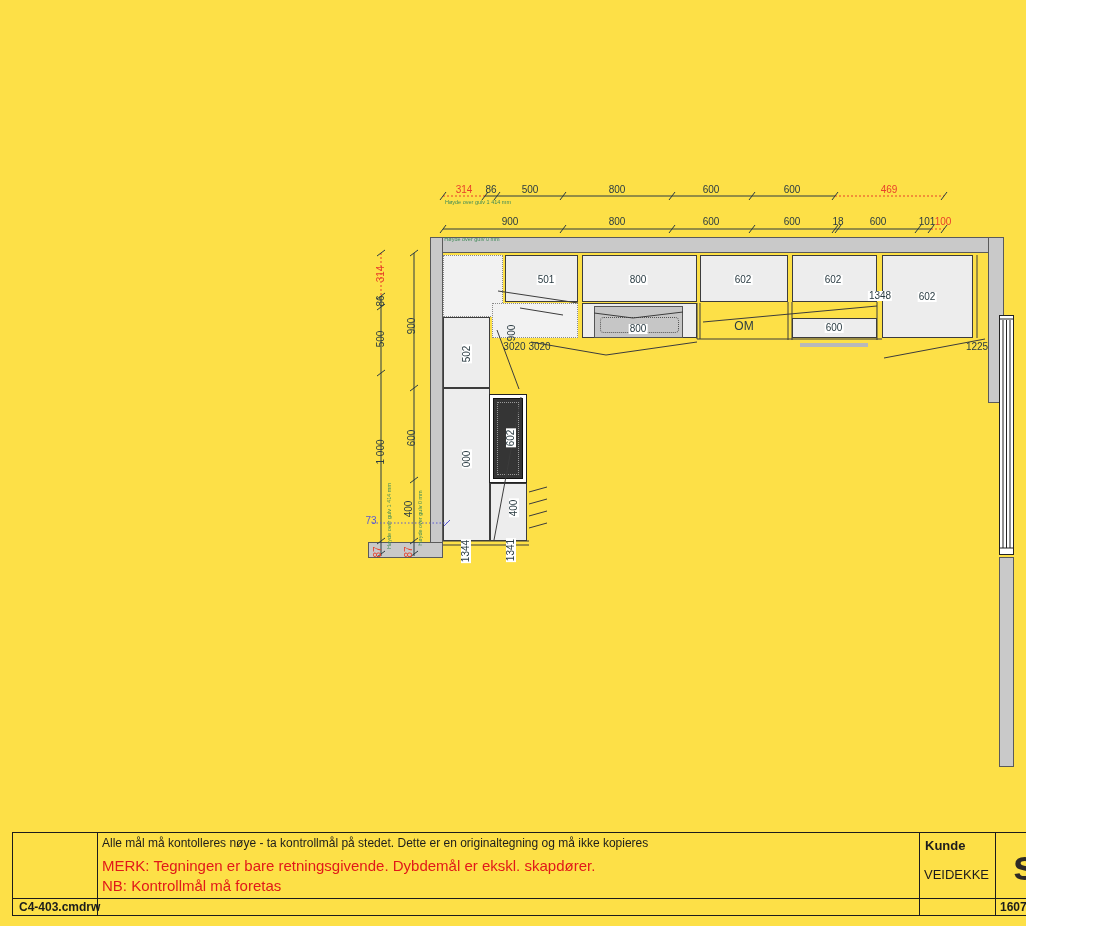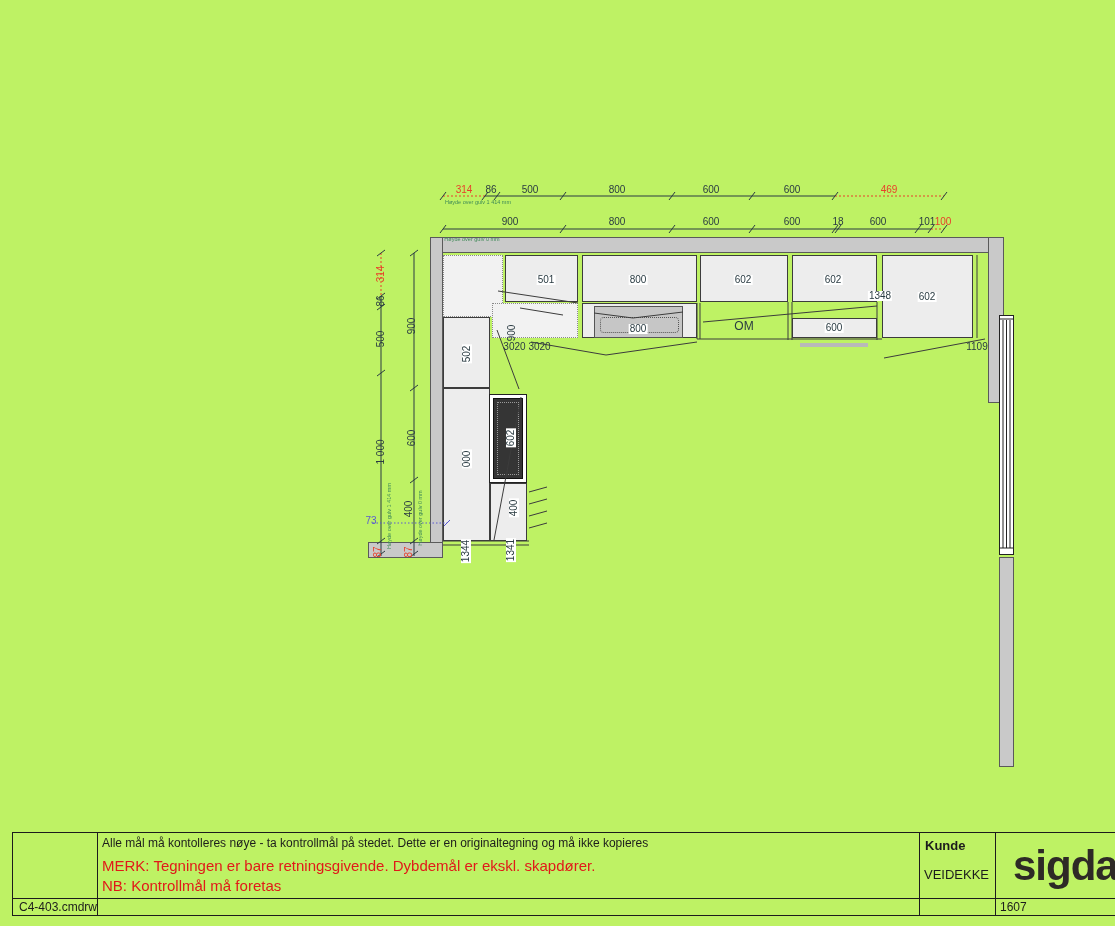--- a/index.html
+++ b/index.html
@@ -1,16 +1,16 @@
 <!DOCTYPE html>
 <html><head>
 <meta charset="utf-8">
 <style>
   html,body{margin:0;padding:0;background:#fff;}
-  #page{position:relative;width:1115px;height:926px;background:#bef264;overflow:hidden;
+  #page{position:relative;width:1026px;height:926px;background:#fde047;overflow:hidden;
         font-family:"Liberation Sans",sans-serif;}
   
   .wall{position:absolute;background:#c9c9c9;border:1px solid #5a5a5a;box-sizing:border-box;}
   .cab{position:absolute;background:#ededed;border:1px solid #3c3c3c;box-sizing:border-box;}
   .cab.dotted{border:1px dotted #8a8a8a;background:#f2f2f2;}
   .sinkblock{position:absolute;background:#c6c6c6;border:1px solid #555;box-sizing:border-box;}
   .appl-frame{position:absolute;background:#fff;border:1px solid #222;box-sizing:border-box;}
   .appl-dark{position:absolute;background:#353535;border:1px solid #111;box-sizing:border-box;}
   .appl-dark .dots{position:absolute;left:3px;top:3px;right:3px;bottom:3px;border:1px dotted #9a9a9a;}
   .graybar{position:absolute;background:#b9b9b9;}
@@ -22,21 +22,21 @@
   .lbl.rot{transform:translate(-50%,-50%) rotate(-90deg);}
   .lbl.bg{background:#fff;padding:0 1px;}
   .lbl.red{color:#e8402a;}
   .lbl.green{color:#3f8a57;}
   .lbl.blue{color:#5a5ad0;}
   
   .tb-line{position:absolute;background:#1c1c1c;}
   .tb-text{position:absolute;color:#1c1c1c;}
   .tb-note{font-size:12px;}
   .tb-warn{font-size:15px;color:#e11919;}
-  .tb-small{font-size:12px;}
+  .tb-small{font-size:12px;font-weight:bold;}
   .tb-kunde{font-size:13px;font-weight:bold;}
   .tb-veidekke{font-size:13px;}
   .brand{font-size:42px;font-weight:bold;color:#2e2a26;letter-spacing:-1px;}
 </style>
 </head>
 <body>
 
 <div id="page">
 
   <div class="wall" style="left:430px;top:237px;width:574px;height:16px;"></div>
@@ -199,21 +199,21 @@
       <span class="lbl bg" style="left: 638px; top: 280px;">800</span>
       <span class="lbl bg" style="left: 743px; top: 280px;">602</span>
       <span class="lbl bg" style="left: 833px; top: 280px;">602</span>
       <span class="lbl bg" style="left: 880px; top: 296px;">1348</span>
       <span class="lbl bg" style="left: 927px; top: 297px;">602</span>
       <span class="lbl" style="left: 527px; top: 327px; margin-top: 20px;">3020 3020</span>
       <span class="lbl rot" style="left: 512px; top: 333px;">900</span>
       <span class="lbl bg" style="left: 638px; top: 329px;">800</span>
       <span class="lbl" style="left: 744px; top: 326px; font-size: 12px;">OM</span>
       <span class="lbl bg" style="left: 834px; top: 328px;">600</span>
-      <span class="lbl" style="left: 977px; top: 347px;">1109</span>
+      <span class="lbl" style="left: 977px; top: 347px;">1225</span>
       <span class="lbl rot bg" style="left: 467px; top: 354px;">502</span>
       <span class="lbl rot bg" style="left: 467px; top: 459px;">000</span>
       <span class="lbl rot bg" style="left: 511px; top: 438px;">602</span>
       <span class="lbl rot bg" style="left: 514px; top: 508px;">400</span>
       <span class="lbl rot bg" style="left: 466px; top: 551px;">1344</span>
       <span class="lbl rot bg" style="left: 511px; top: 550px;">1341</span>
     </div>
 
   <div>
     <div class="tb-line" style="left:12px;top:832px;width:1103px;height:1px;"></div>

